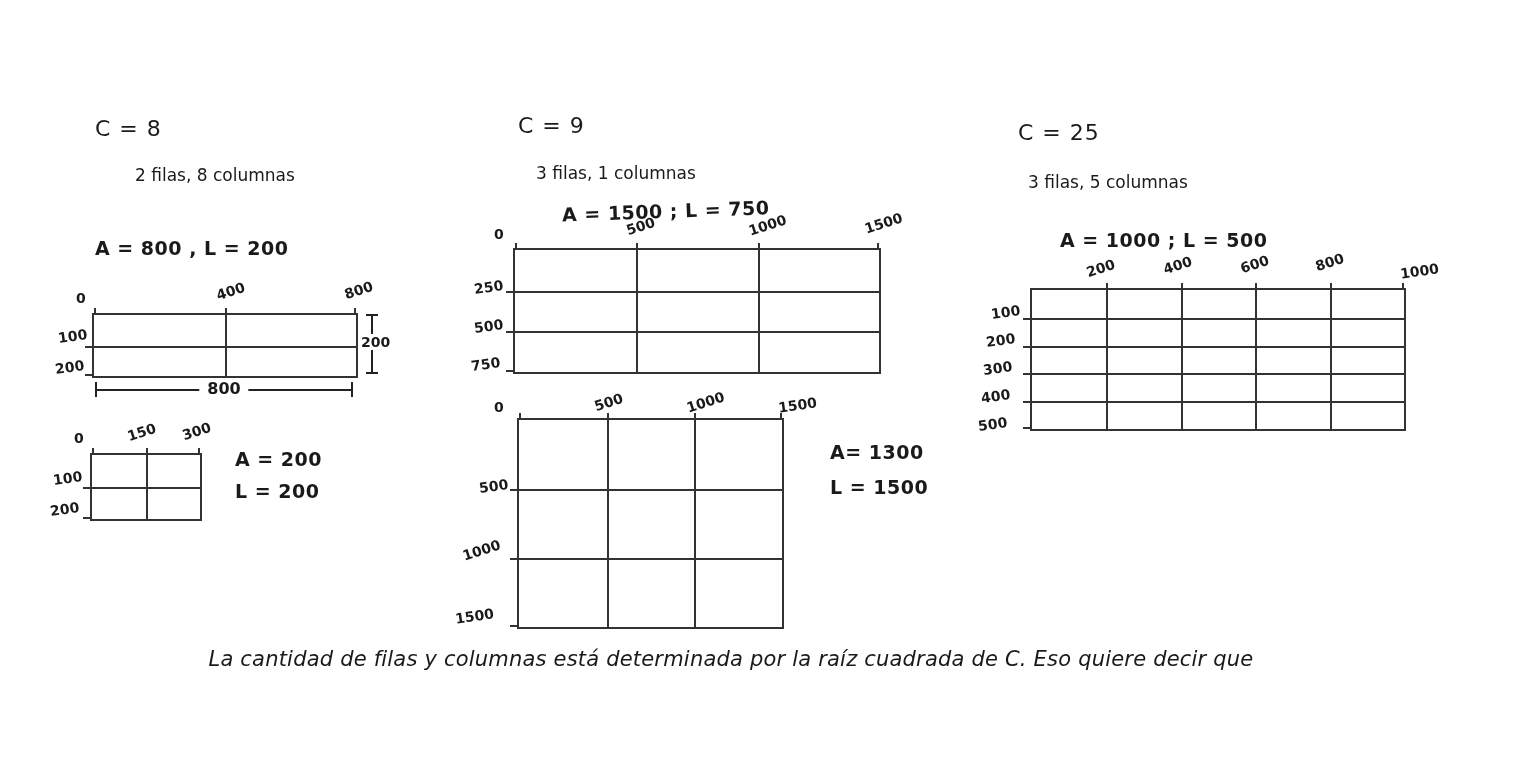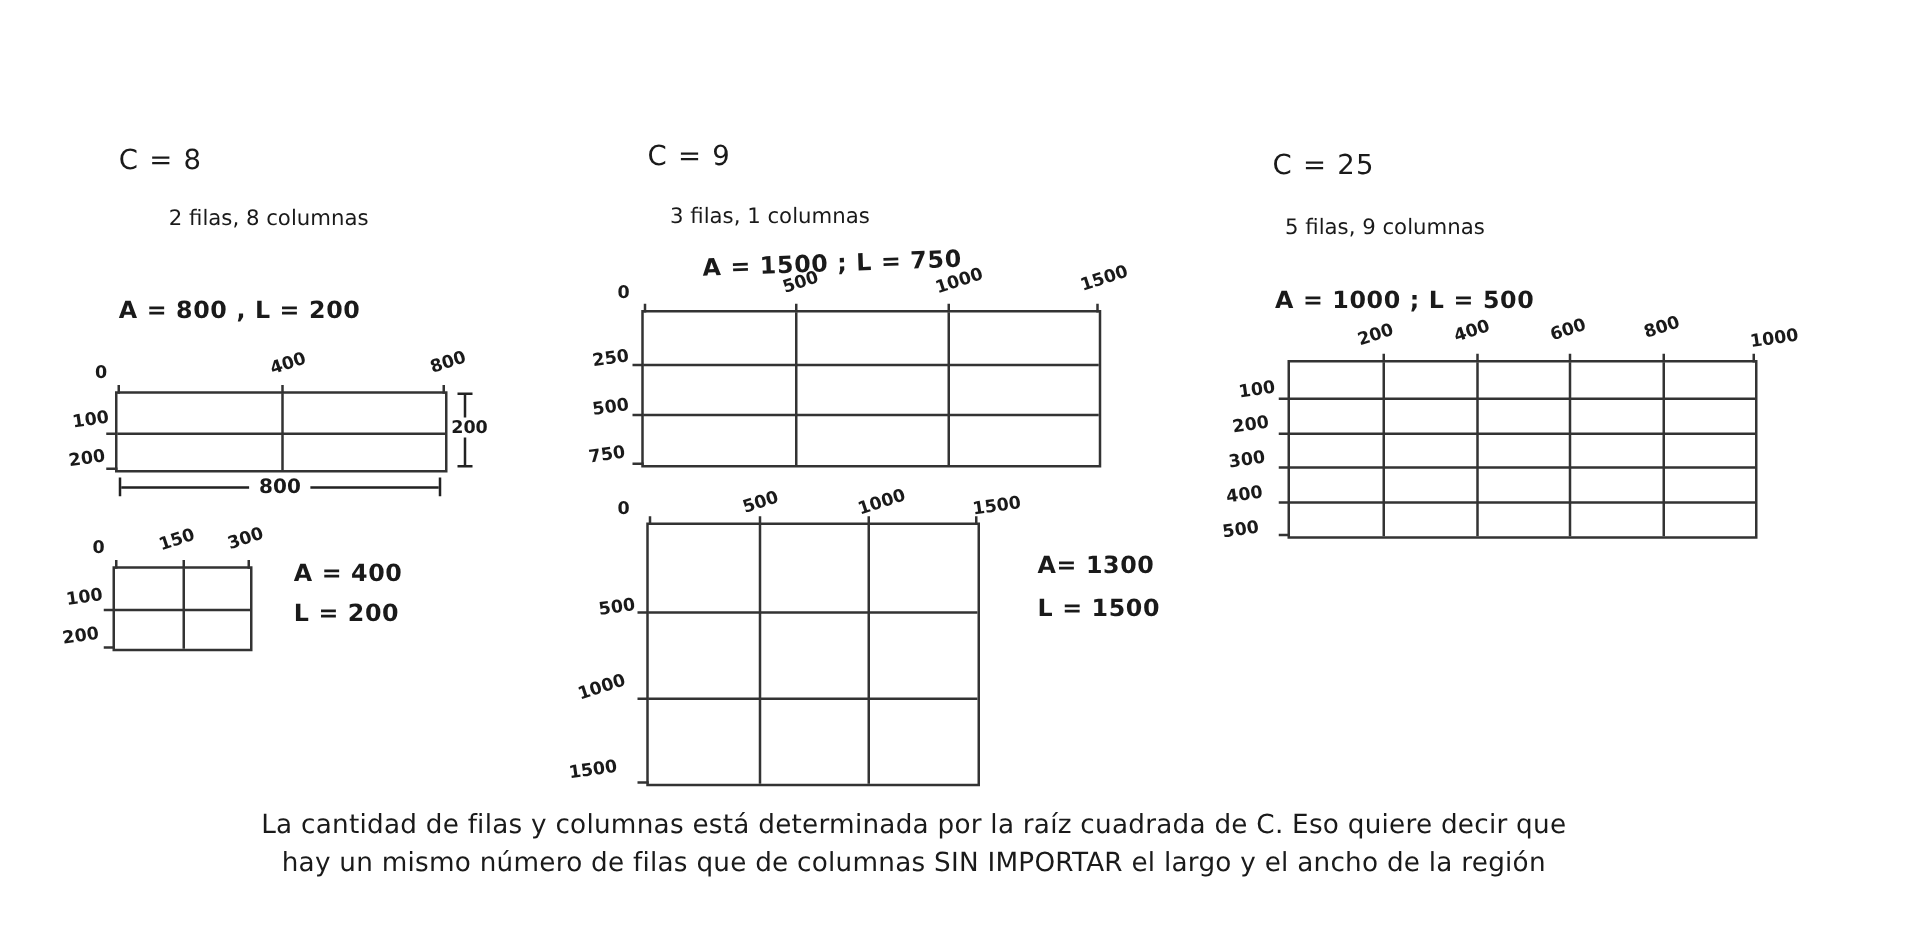--- a/index.html
+++ b/index.html
@@ -14,21 +14,21 @@
   .formula{font-size:19px;font-weight:600;letter-spacing:.5px;}
   .sidelabel{font-size:19px;font-weight:600;letter-spacing:.5px;}
   .grid{position:absolute;border:2px solid #333;background:transparent;}
   .vl{position:absolute;top:0;bottom:0;width:2px;background:#333;}
   .hl{position:absolute;left:0;right:0;height:2px;background:#333;}
   .nub-t{position:absolute;top:-7px;width:2px;height:7px;background:#333;}
   .nub-l{position:absolute;left:-9px;height:2px;width:9px;background:#333;}
   .tick{position:absolute;font-size:14px;font-weight:600;white-space:nowrap;}
   .rot{transform:rotate(-18deg);}
   .rot-s{transform:rotate(-8deg);}
-  .footer{font-size:21px;line-height:31px;text-align:center;letter-spacing:.2px;}
+  .footer{font-size:21px;line-height:31px;text-align:center;letter-spacing:.2px;font-style:italic;}
   .dimcap-h{position:absolute;height:2px;background:#222;}
   .dimcap-v{position:absolute;width:2px;background:#222;}
   .dimlabel{position:absolute;background:#fff;font-weight:600;}
 </style>
 </head>
 <body>
 
 <div class="canvas">
 
 
@@ -72,21 +72,21 @@
     <div class="nub-t" style="left:50%;"></div>
     <div class="nub-t" style="right:0;"></div>
     <div class="nub-l" style="top:50%;"></div>
     <div class="nub-l" style="bottom:0;"></div>
   </div>
   <span class="tick" style="left:74px;top:430px;">0</span>
   <span class="tick rot" style="left:127px;top:424px;">150</span>
   <span class="tick rot" style="left:182px;top:423px;">300</span>
   <span class="tick rot-s" style="left:53px;top:470px;">100</span>
   <span class="tick rot-s" style="left:50px;top:501px;">200</span>
-  <div class="abs sidelabel" style="left:235px;top:448px;">A = 400</div>
+  <div class="abs sidelabel" style="left:235px;top:448px;">A = 200</div>
   <div class="abs sidelabel" style="left:235px;top:480px;">L = 200</div>
 
   <div class="abs heading" style="left:518px;top:113px;">C = 9</div>
   <div class="abs sub" style="left:536px;top:163px;">3 filas, 1 columnas</div>
   <div class="abs formula" style="left:562px;top:200px;transform:rotate(-2deg);">A = 1500 ;  L = 750</div>
 
   <div class="grid" style="left:513px;top:248px;width:364px;height:122px;">
     <div class="vl" style="left:33.33%;"></div>
     <div class="vl" style="left:66.66%;"></div>
     <div class="hl" style="top:33.33%;"></div>
@@ -124,22 +124,22 @@
   <span class="tick rot" style="left:594px;top:394px;">500</span>
   <span class="tick rot" style="left:686px;top:394px;">1000</span>
   <span class="tick rot-s" style="left:778px;top:397px;">1500</span>
   <span class="tick rot-s" style="left:479px;top:478px;">500</span>
   <span class="tick rot" style="left:462px;top:542px;">1000</span>
   <span class="tick rot-s" style="left:455px;top:608px;">1500</span>
   <div class="abs sidelabel" style="left:830px;top:441px;">A= 1300</div>
   <div class="abs sidelabel" style="left:830px;top:476px;">L = 1500</div>
 
   <div class="abs heading" style="left:1018px;top:120px;">C = 25</div>
-  <div class="abs sub" style="left:1028px;top:172px;">5 filas, 9 columnas</div>
-  <div class="abs formula" style="left:1020px;top:229px;">A = 1000  ;   L = 500</div>
+  <div class="abs sub" style="left:1028px;top:172px;">3 filas, 5 columnas</div>
+  <div class="abs formula" style="left:1060px;top:229px;">A = 1000  ;   L = 500</div>
 
   <div class="grid" style="left:1030px;top:288px;width:372px;height:139px;">
     <div class="vl" style="left:20%;"></div>
     <div class="vl" style="left:40%;"></div>
     <div class="vl" style="left:60%;"></div>
     <div class="vl" style="left:80%;"></div>
     <div class="hl" style="top:20%;"></div>
     <div class="hl" style="top:40%;"></div>
     <div class="hl" style="top:60%;"></div>
     <div class="hl" style="top:80%;"></div>
@@ -160,16 +160,15 @@
   <span class="tick rot" style="left:1315px;top:254px;">800</span>
   <span class="tick rot-s" style="left:1400px;top:263px;">1000</span>
   <span class="tick rot-s" style="left:991px;top:304px;">100</span>
   <span class="tick rot-s" style="left:986px;top:332px;">200</span>
   <span class="tick rot-s" style="left:983px;top:360px;">300</span>
   <span class="tick rot-s" style="left:981px;top:388px;">400</span>
   <span class="tick rot-s" style="left:978px;top:416px;">500</span>
 
   <div class="abs footer" style="left:36px;top:644px;width:1390px;">
     <div>La cantidad de filas y columnas está determinada por la raíz cuadrada de C. Eso quiere decir que</div>
-    <div>hay un mismo número de filas que de columnas SIN IMPORTAR el largo y el ancho de la región</div>
   </div>
 
 </div>
 
 </body></html>

